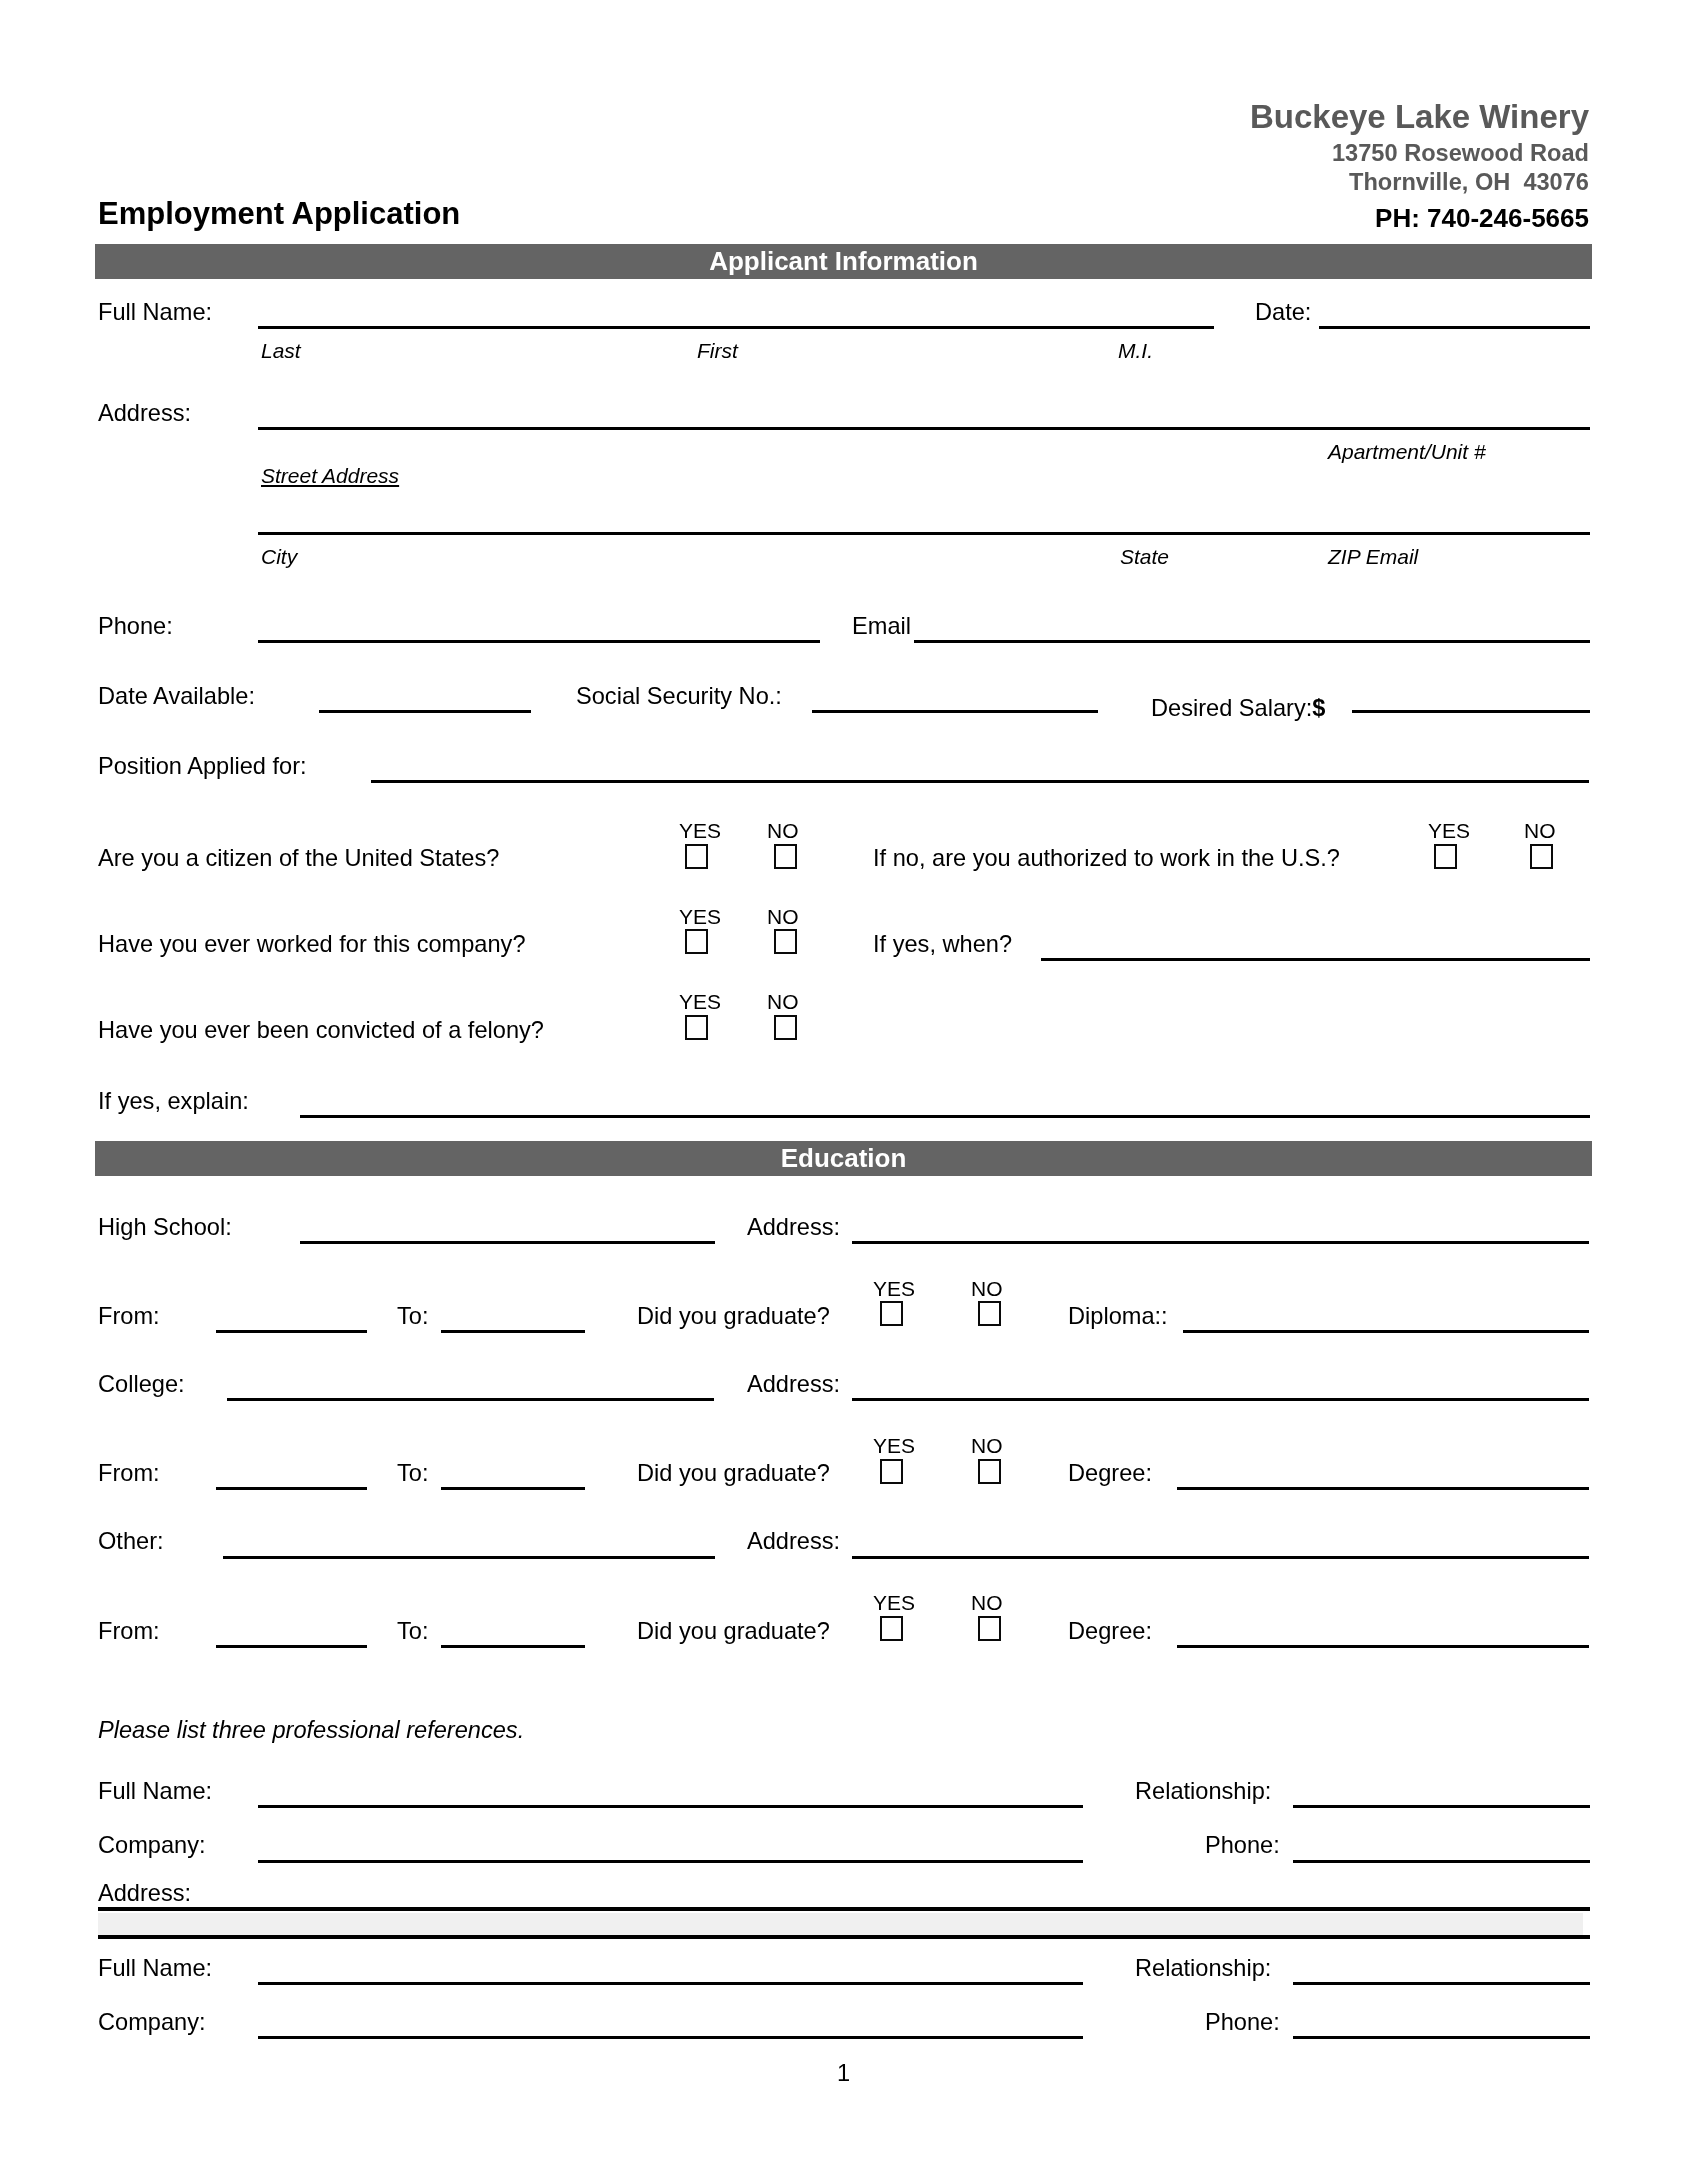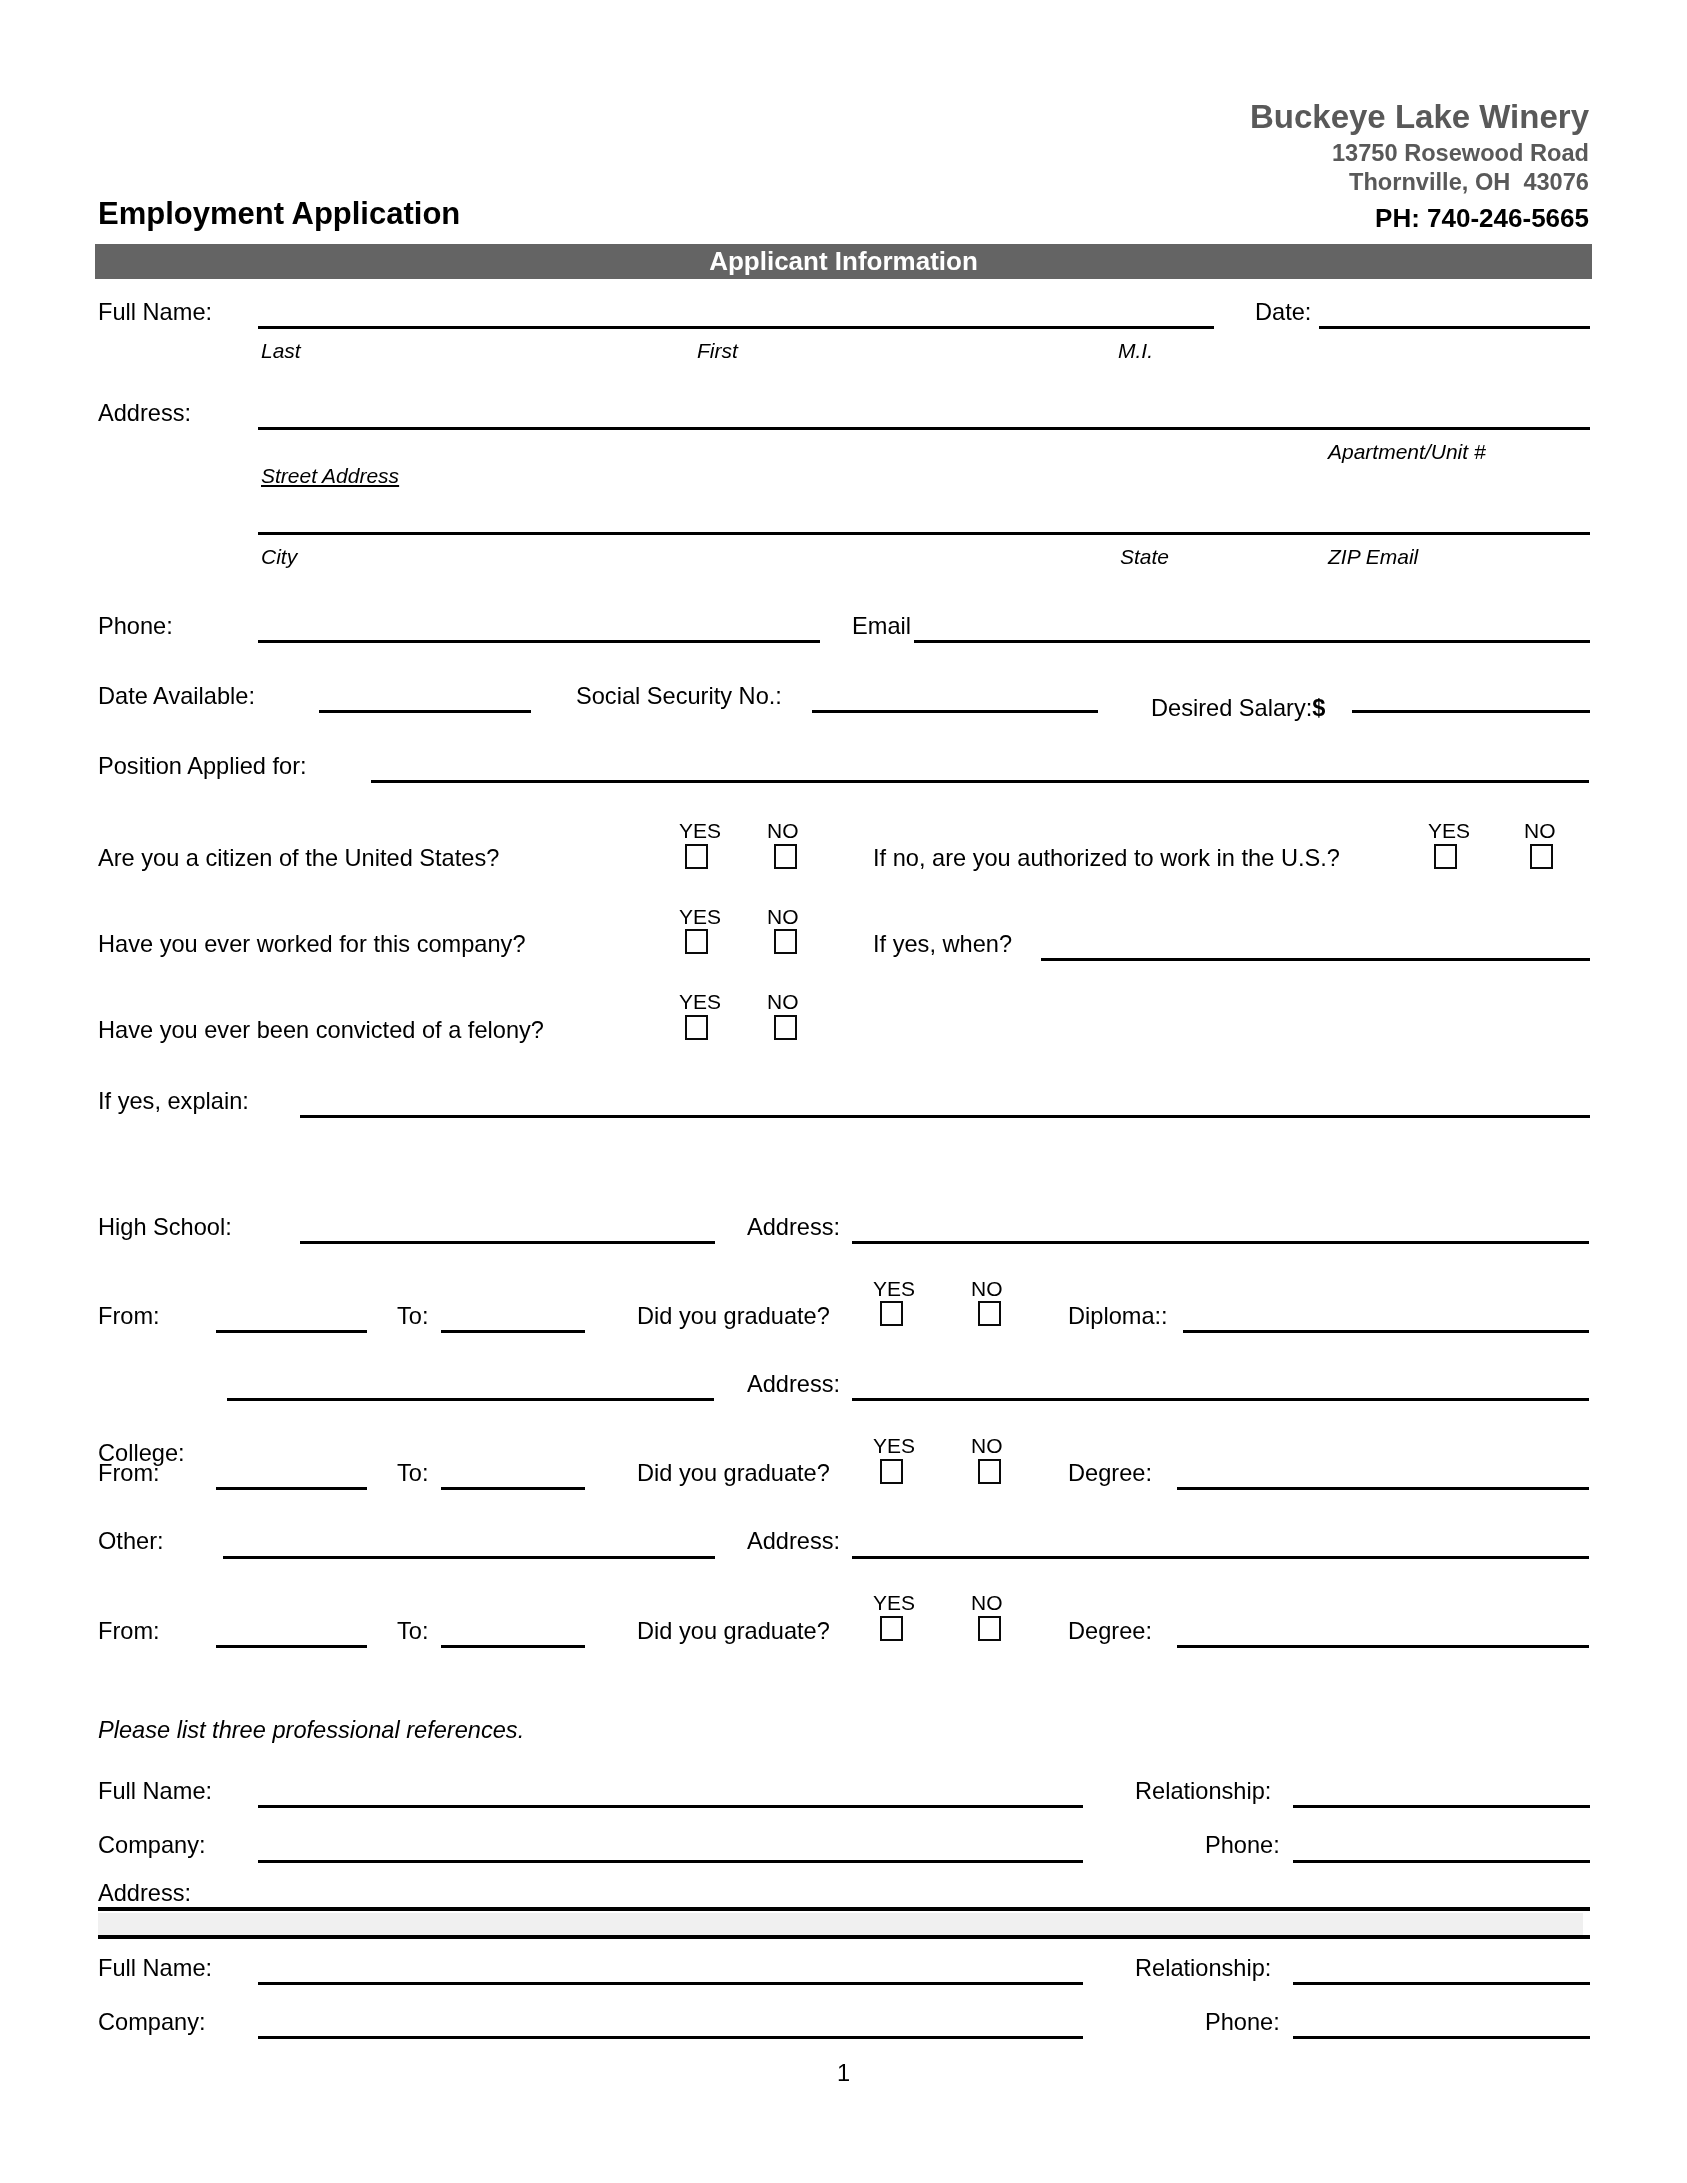--- a/index.html
+++ b/index.html
@@ -87,39 +87,40 @@
 
   <span class="yn" style="left:679px;top:990px;">YES</span>
   <span class="yn" style="left:767px;top:990px;">NO</span>
   <span class="lb" style="left:98px;top:1017px;">Have you ever been convicted of a felony?</span>
   <div class="cb" style="left:685px;top:1015px;"></div>
   <div class="cb" style="left:774px;top:1015px;"></div>
 
   <span class="lb" style="left:98px;top:1088px;">If yes, explain:</span>
   <div class="ln" style="left:300px;top:1115px;width:1290px;"></div>
 
+  <div class="bar" style="top:1141px;">Education</div>
 
   <span class="lb" style="left:98px;top:1214px;">High School:</span>
   <div class="ln" style="left:300px;top:1241px;width:415px;"></div>
   <span class="lb" style="left:747px;top:1214px;">Address:</span>
   <div class="ln" style="left:852px;top:1241px;width:737px;"></div>
 
   <span class="yn" style="left:873px;top:1277px;">YES</span>
   <span class="yn" style="left:971px;top:1277px;">NO</span>
   <span class="lb" style="left:98px;top:1303px;">From:</span>
   <div class="ln" style="left:216px;top:1330px;width:151px;"></div>
   <span class="lb" style="left:397px;top:1303px;">To:</span>
   <div class="ln" style="left:441px;top:1330px;width:144px;"></div>
   <span class="lb" style="left:637px;top:1303px;">Did you graduate?</span>
   <div class="cb" style="left:880px;top:1301px;"></div>
   <div class="cb" style="left:978px;top:1301px;"></div>
   <span class="lb" style="left:1068px;top:1303px;">Diploma::</span>
   <div class="ln" style="left:1183px;top:1330px;width:406px;"></div>
 
-  <span class="lb" style="left:98px;top:1440px;">College:</span>
+  <span class="lb" style="left:98px;top:1371px;">College:</span>
   <div class="ln" style="left:227px;top:1398px;width:487px;"></div>
   <span class="lb" style="left:747px;top:1371px;">Address:</span>
   <div class="ln" style="left:852px;top:1398px;width:737px;"></div>
 
   <span class="yn" style="left:873px;top:1434px;">YES</span>
   <span class="yn" style="left:971px;top:1434px;">NO</span>
   <span class="lb" style="left:98px;top:1460px;">From:</span>
   <div class="ln" style="left:216px;top:1487px;width:151px;"></div>
   <span class="lb" style="left:397px;top:1460px;">To:</span>
   <div class="ln" style="left:441px;top:1487px;width:144px;"></div>

